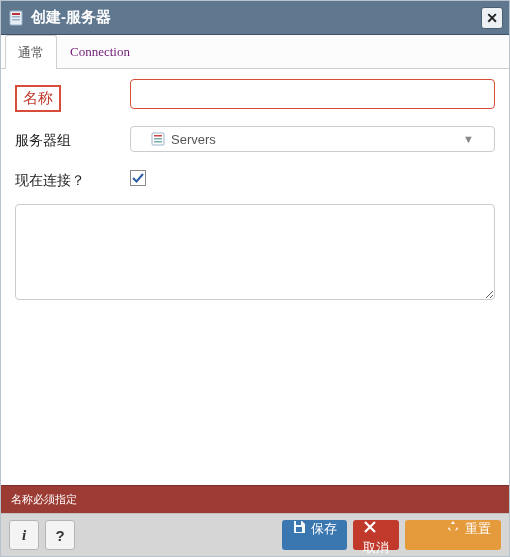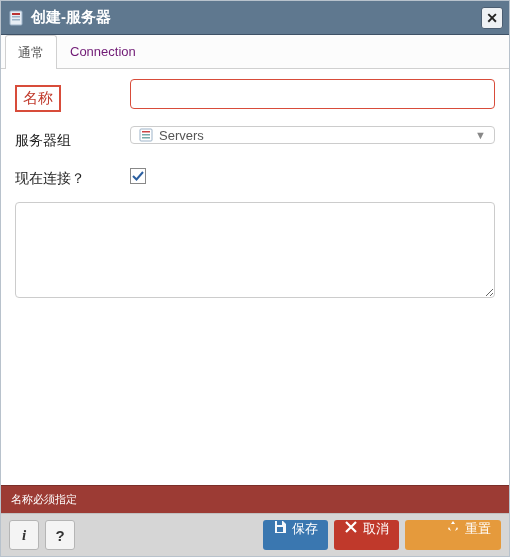--- a/index.html
+++ b/index.html
@@ -57,20 +57,21 @@
     display: flex;
     flex-direction: column;
     min-height: 0;
   }
   
   .tabs {
     display: flex;
     border-bottom: 1px solid #d0d0d0;
     padding: 0 4px;
     background: #fcfcfc;
+    font-family: Liberation Serif, serif;
   }
   .tab {
     padding: 8px 12px 7px 12px;
     color: #701a75;
     cursor: pointer;
     border: 1px solid transparent;
     border-bottom: none;
     margin-bottom: -1px;
     border-radius: 3px 3px 0 0;
     font-size: 13px;
@@ -112,27 +113,27 @@
     height: 30px;
     border: 1px solid #d84c3a;
     border-radius: 4px;
     padding: 4px 8px;
     font-size: 13px;
     outline: none;
     background: #fff;
   }
   .select-wrap {
     width: 100%;
-    height: 18px;
+    height: 26px;
     border: 1px solid #cccccc;
     border-radius: 4px;
     background: #fff;
     display: flex;
     align-items: center;
-    padding: 0 8px;
+    padding: 0 20px;
     cursor: pointer;
   }
   .select-wrap .select-icon {
     width: 14px; height: 14px; margin-right: 6px; display:inline-flex;
   }
   .select-wrap .select-text {
     flex: 1;
     color: #555;
   }
   .select-wrap .caret {
@@ -197,21 +198,21 @@
     border: none;
     border-radius: 3px;
     color: #fff;
     display: inline-flex;
     gap: 5px;
     font-size: 13px;
     cursor: pointer;
   }
   .btn .bicon { width: 14px; height: 14px; display:inline-flex; }
   .btn-save { background: #3a77b0; }
-  .btn-cancel { background: #c0392b; }
+  .btn-cancel { background: #c0392b; flex-direction: column; }
   .btn-reset { background: #e59a3c; padding-left: 41px; }
 </style>
 </head>
 <body>
 
 <div class="dialog">
 
   <div class="titlebar">
     <span class="title-icon">
       <svg viewBox="0 0 14 16">

